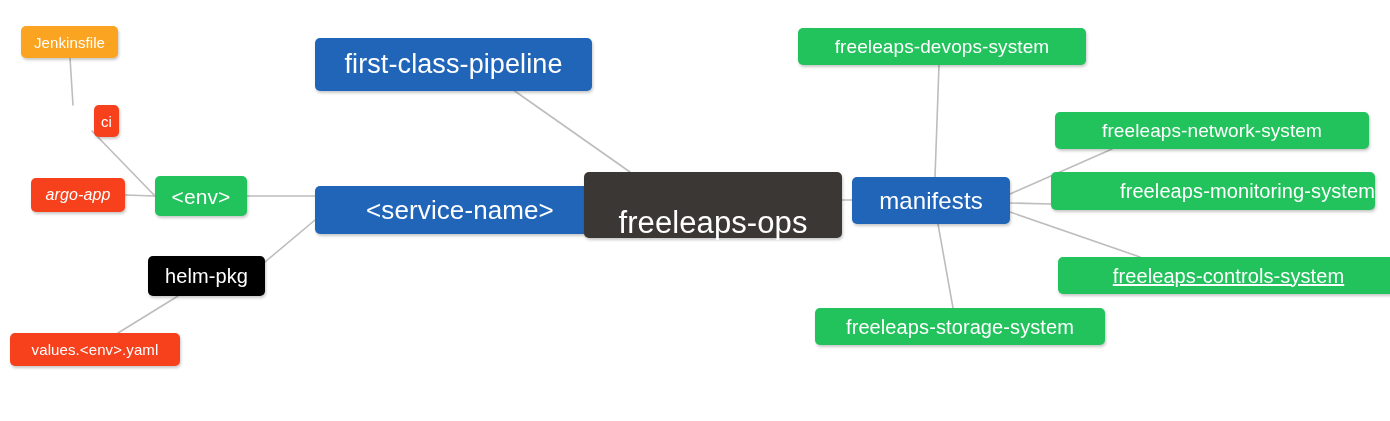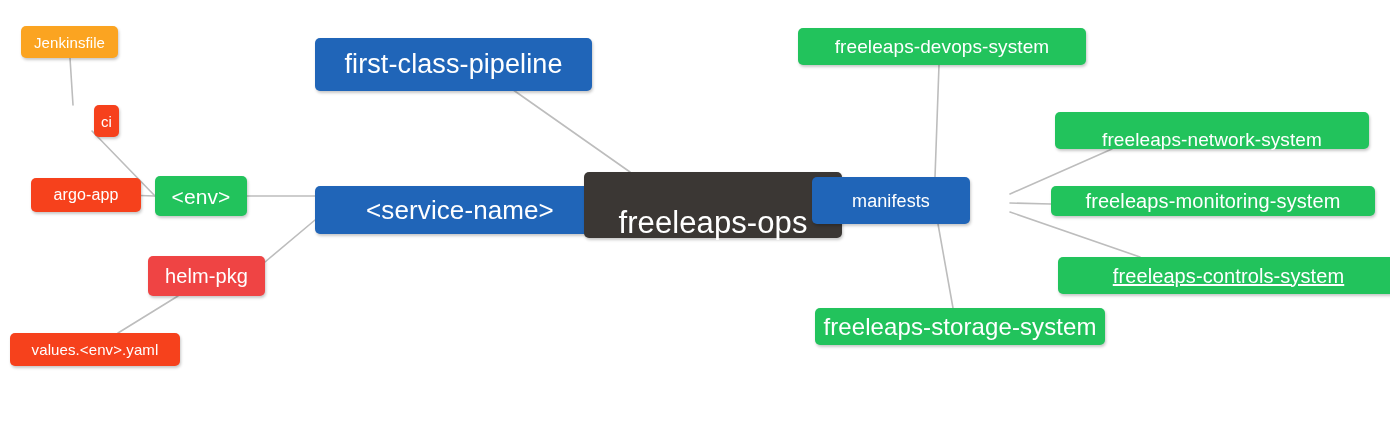--- a/index.html
+++ b/index.html
@@ -64,54 +64,54 @@
       <line x1="938" y1="224" x2="953" y2="308" stroke="#bdbdbd" stroke-width="1.6" stroke-linecap="round"></line>
     </svg>
 
   <div id="nodes">
       <div class="node" style="left: 21px; top: 26px; width: 97px; height: 32px; background: rgb(251, 164, 33); font-size: 15px;">
         <span class="node-label">Jenkinsfile</span>
       </div>
       <div class="node" style="left: 53px; top: 105px; width: 25px; height: 32px; background: rgb(246, 65, 28); font-size: 15px; margin-left: 41px;">
         <span class="node-label">ci</span>
       </div>
-      <div class="node" style="left: 31px; top: 178px; width: 110px; height: 34px; background: rgb(246, 65, 28); font-size: 16px;">
+      <div class="node" style="left: 31px; top: 178px; width: 94px; height: 34px; background: rgb(246, 65, 28); font-size: 16px; font-style: italic;">
         <span class="node-label">argo-app</span>
       </div>
       <div class="node" style="left: 155px; top: 176px; width: 92px; height: 40px; background: rgb(34, 195, 92); font-size: 21px;">
         <span class="node-label">&lt;env&gt;</span>
       </div>
-      <div class="node" style="left: 148px; top: 256px; width: 117px; height: 40px; background: #ef4444; font-size: 20px;">
+      <div class="node" style="left: 148px; top: 256px; width: 117px; height: 40px; background: #000000; font-size: 20px;">
         <span class="node-label">helm-pkg</span>
       </div>
       <div class="node" style="left: 10px; top: 333px; width: 170px; height: 33px; background: rgb(246, 65, 28); font-size: 15px;">
         <span class="node-label">values.&lt;env&gt;.yaml</span>
       </div>
       <div class="node" style="left: 315px; top: 38px; width: 277px; height: 53px; background: rgb(32, 101, 184); font-size: 27px;">
         <span class="node-label">first-class-pipeline</span>
       </div>
       <div class="node" style="left: 315px; top: 186px; width: 290px; height: 48px; background: rgb(32, 101, 184); font-size: 26px;">
         <span class="node-label">&lt;service-name&gt;</span>
       </div>
       <div class="node" style="left: 584px; top: 172px; width: 258px; height: 66px; background: rgb(59, 55, 52); font-size: 31px; align-items: flex-end;">
         <span class="node-label">freeleaps-ops</span>
       </div>
-      <div class="node" style="left: 812px; top: 177px; width: 158px; height: 47px; background: rgb(32, 101, 184); font-size: 18px;">
+      <div class="node" style="left: 852px; top: 177px; width: 158px; height: 47px; background: rgb(32, 101, 184); font-size: 24px;">
         <span class="node-label">manifests</span>
       </div>
       <div class="node" style="left: 798px; top: 28px; width: 288px; height: 37px; background: rgb(34, 195, 92); font-size: 19px;">
         <span class="node-label">freeleaps-devops-system</span>
       </div>
-      <div class="node" style="left: 1055px; top: 112px; width: 314px; height: 37px; background: rgb(34, 195, 92); font-size: 19px; align-items: flex-end;">
+      <div class="node" style="left: 1055px; top: 112px; width: 314px; height: 37px; background: rgb(34, 195, 92); font-size: 19px;">
         <span class="node-label">freeleaps-network-system</span>
       </div>
-      <div class="node" style="left: 1051px; top: 186px; width: 324px; height: 30px; background: rgb(34, 195, 92); font-size: 20px;">
+      <div class="node" style="left: 1051px; top: 172px; width: 324px; height: 38px; background: rgb(34, 195, 92); font-size: 20px; justify-content: flex-end;">
         <span class="node-label">freeleaps-monitoring-system</span>
       </div>
       <div class="node" style="left: 1058px; top: 257px; width: 341px; height: 37px; background: rgb(34, 195, 92); font-size: 20px; text-decoration: underline;">
         <span class="node-label">freeleaps-controls-system</span>
       </div>
-      <div class="node" style="left: 815px; top: 308px; width: 290px; height: 37px; background: rgb(34, 195, 92); font-size: 24px;">
+      <div class="node" style="left: 815px; top: 308px; width: 290px; height: 37px; background: rgb(34, 195, 92); font-size: 20px;">
         <span class="node-label">freeleaps-storage-system</span>
       </div>
     </div>
 
 </div>
 
 </body></html>

